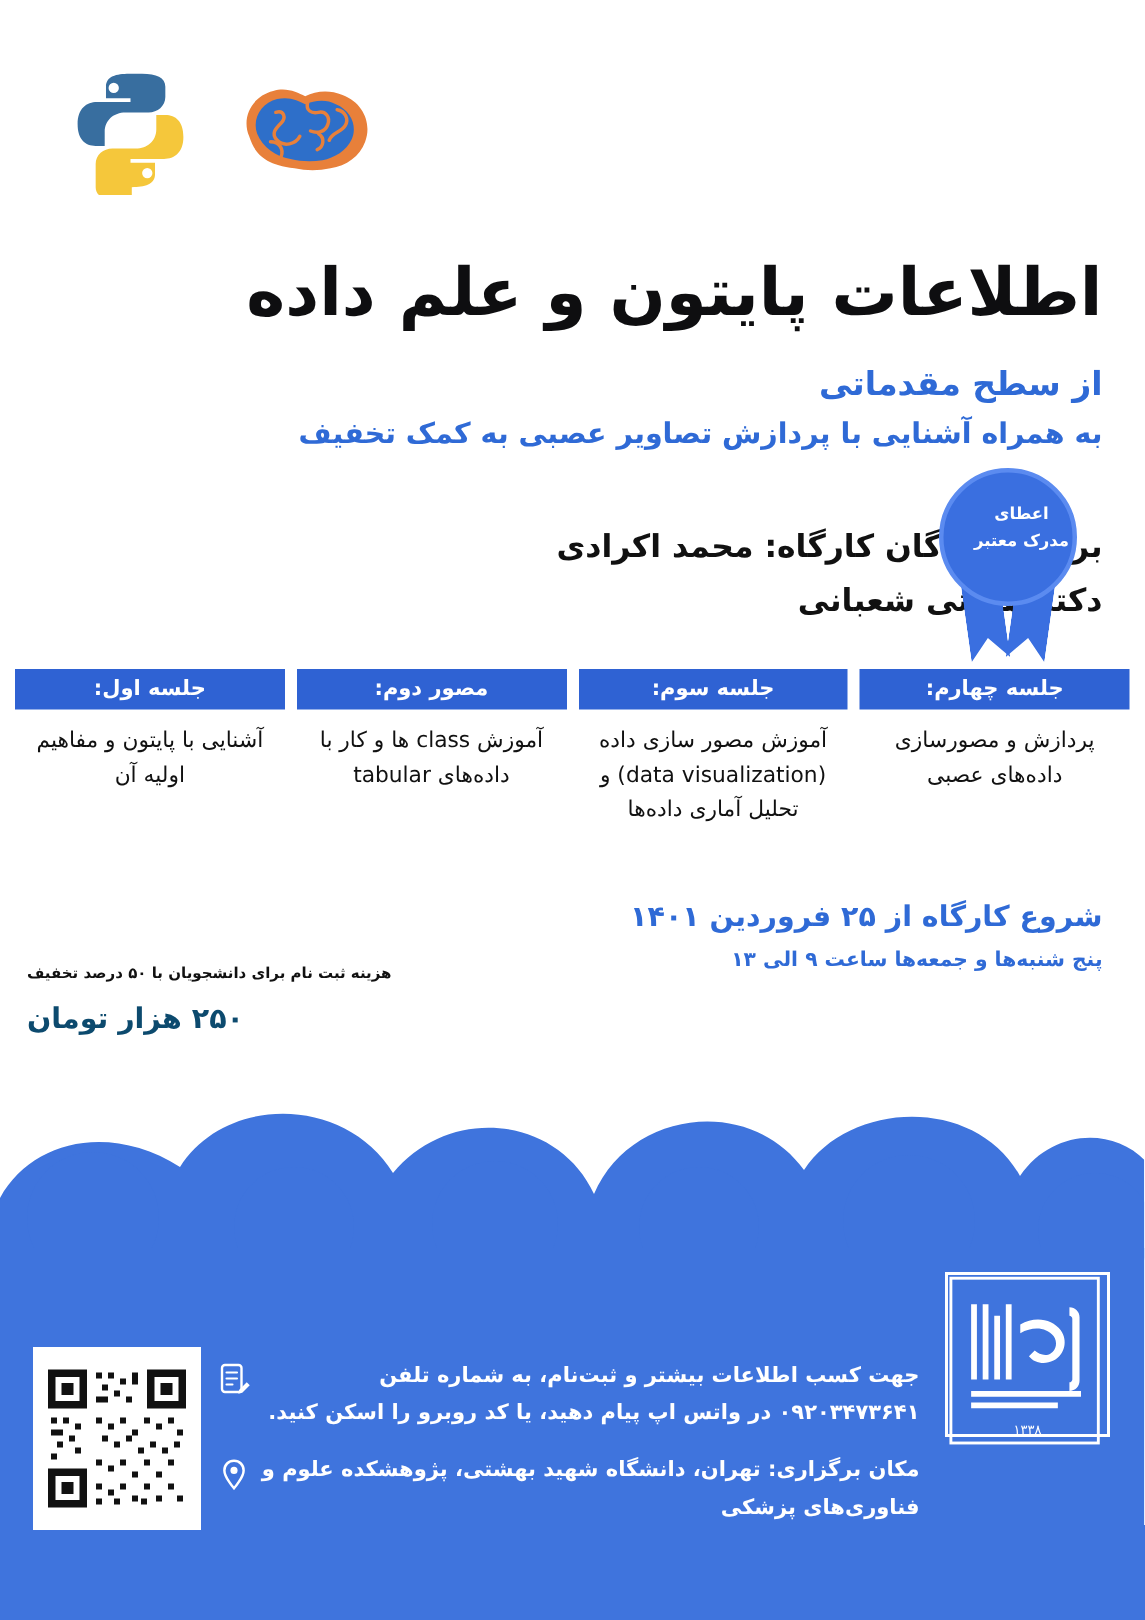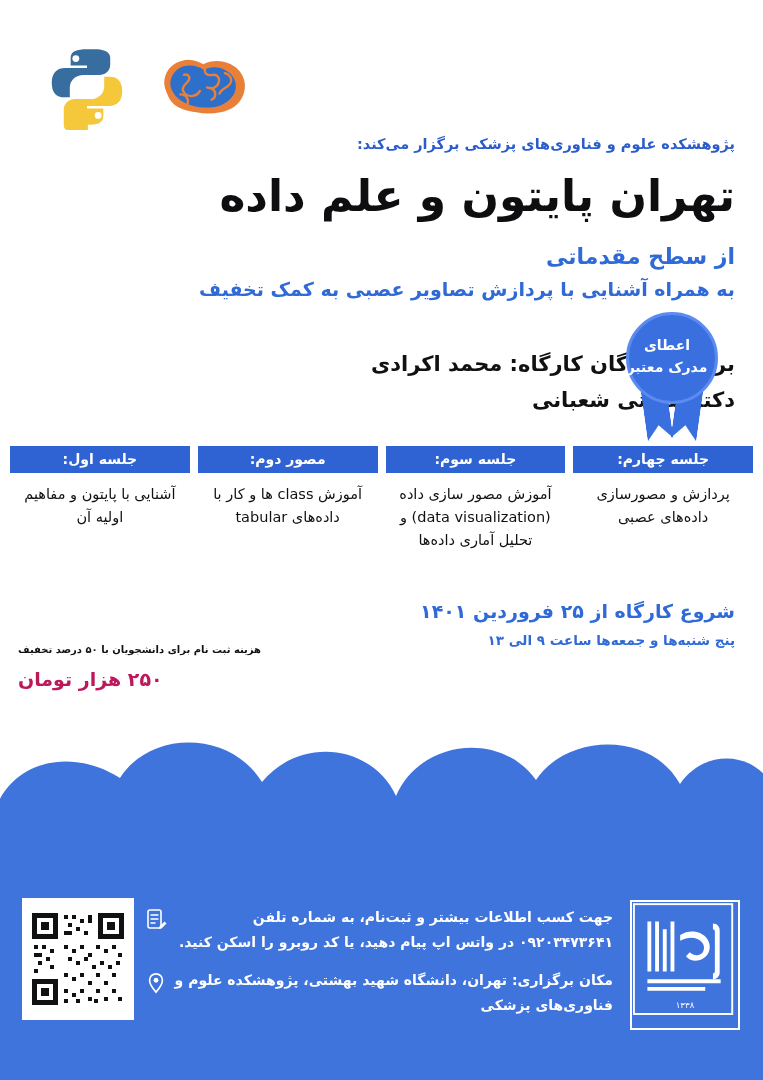--- a/index.html
+++ b/index.html
@@ -120,25 +120,25 @@
     width: 92px;
     height: 92px;
     border-radius: 50%;
     background: #3a6fe0;
     border: 3px solid #5b8bf0;
     box-sizing: border-box;
   }
   .badge .circle-text {
     position: absolute;
     top: 22px;
-    left: 9px;
+    left: 23px;
     width: 92px;
     text-align: center;
     color: #fff;
-    font-size: 14px;
+    font-size: 11px;
     font-weight: bold;
     line-height: 1.6;
   }
   .badge .tail-l, .badge .tail-r {
     position: absolute;
     bottom: 0;
     width: 26px;
     height: 52px;
     background: #3a6fe0;
   }
@@ -216,21 +216,21 @@
     color: #111;
   }
   .fee-amount {
     position: absolute;
     top: 668px;
     left: 18px;
     width: 320px;
     text-align: left;
     font-size: 19px;
     font-weight: bold;
-    color: #be185d;
+    color: #0c4a6e;
   }
 
   
   .wave-wrap {
     position: absolute;
     top: 700px;
     left: 0;
     width: 763px;
     height: 140px;
     overflow: hidden;
@@ -268,24 +268,24 @@
     top: 898px;
     left: 22px;
     width: 112px;
     height: 122px;
     background: #fff;
     padding: 6px;
     box-sizing: border-box;
   }
   .uni-logo {
     position: absolute;
-    top: 900px;
+    top: 848px;
     left: 630px;
     width: 110px;
-    height: 130px;
+    height: 110px;
     border: 2px solid #fff;
     box-sizing: border-box;
     color: #fff;
   }
   .footer-text {
     position: absolute;
     top: 905px;
     right: 150px;
     width: 470px;
     text-align: right;
@@ -334,22 +334,21 @@
       <g stroke="#E8803A" stroke-width="2.6" fill="none" stroke-linecap="round">
         <path d="M34 28c6-2 8 4 4 8s-8 8-3 13 14 3 17-3"></path>
         <path d="M58 20c-2 7 3 9 8 8s9 3 7 9-8 7-13 5"></path>
         <path d="M80 26c6 1 9 7 6 12s-10 5-12 11"></path>
         <path d="M30 50c7 0 10 6 8 11"></path>
         <path d="M66 44c5 3 4 10-1 12"></path>
       </g>
     </svg>
   </div>
 
-  <div class="intro-line">پژوهشکده علوم و فناوری‌های پزشکی برگزار می‌کند:</div>
-  <div class="main-title">تهران پایتون و علم داده</div>
+  <div class="main-title">اطلاعات پایتون و علم داده</div>
   <div class="sub-1">از سطح مقدماتی</div>
   <div class="sub-2">به همراه آشنایی با پردازش تصاویر عصبی به کمک تخفیف</div>
 
   <div class="presenter-1">برگزارکنندگان کارگاه: محمد اکرادی</div>
   <div class="presenter-2">دکتر هستی شعبانی</div>
 
   <div class="badge">
     <div class="tail-l"></div>
     <div class="tail-r"></div>
     <div class="circle"></div>

